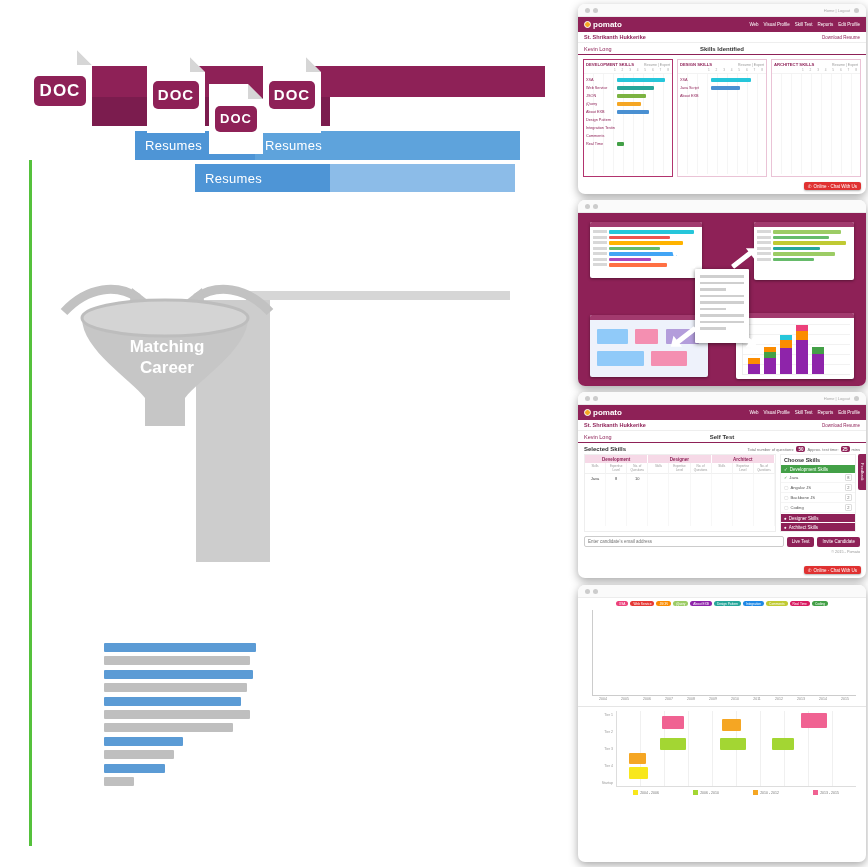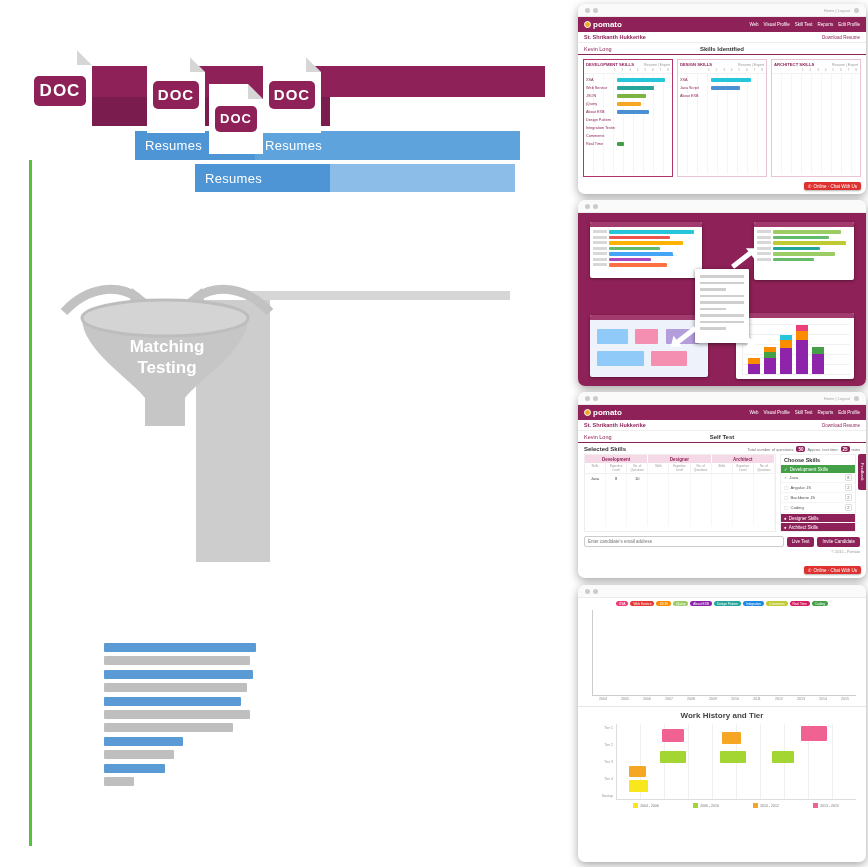--- a/index.html
+++ b/index.html
@@ -195,21 +195,21 @@
   <svg class="funnel-svg" width="230" height="165" viewBox="0 0 230 165">
     <path d="M12 34 C36 8 66 6 86 20" fill="none" stroke="#c2c2c2" stroke-width="9"></path>
     <polygon points="80,10 102,27 76,35" fill="#c2c2c2"></polygon>
     <path d="M218 34 C194 8 164 6 144 20" fill="none" stroke="#c2c2c2" stroke-width="9"></path>
     <polygon points="150,10 128,27 154,35" fill="#c2c2c2"></polygon>
     <path d="M30 40 C30 72 80 102 93 120 L93 148 L133 148 L133 120 C146 102 196 72 196 40 Z" fill="#c6c6c6"></path>
     <ellipse cx="113" cy="40" rx="83" ry="18" fill="#d4d4d4" stroke="#bdbdbd" stroke-width="3"></ellipse>
   </svg>
   <div class="funnel-text">
     <div>Matching</div>
-    <div>Testing</div>
+    <div>Career</div>
   </div>
 
   <div id="resume-lines">
       <div class="rline rblue" style="width: 100%;"></div>
       <div class="rline rgray" style="width: 96%;"></div>
       <div class="rline rblue" style="width: 98%;"></div>
       <div class="rline rgray" style="width: 94%;"></div>
       <div class="rline rblue" style="width: 90%;"></div>
       <div class="rline rgray" style="width: 96%;"></div>
       <div class="rline rgray" style="width: 85%;"></div>
@@ -675,21 +675,20 @@
         <span class="year-label">2008</span>
         <span class="year-label">2009</span>
         <span class="year-label">2010</span>
         <span class="year-label">2011</span>
         <span class="year-label">2012</span>
         <span class="year-label">2013</span>
         <span class="year-label">2014</span>
         <span class="year-label">2015</span>
       </div>
     <div class="c4divider"></div>
-    <div class="c4title">Work History and Tier</div>
     <div class="wh-wrap">
       <div class="wh-tiers" id="wh-tiers">
           <div class="tier-label">Tier 1</div>
           <div class="tier-label">Tier 2</div>
           <div class="tier-label">Tier 3</div>
           <div class="tier-label">Tier 4</div>
           <div class="tier-label">Startup</div>
         </div>
       <div class="wh-plot" id="wh-plot">
           <div class="wh-block" style="left: 5%; top: 56%; width: 7%; height: 15%; background: rgb(245, 166, 35);"></div>

